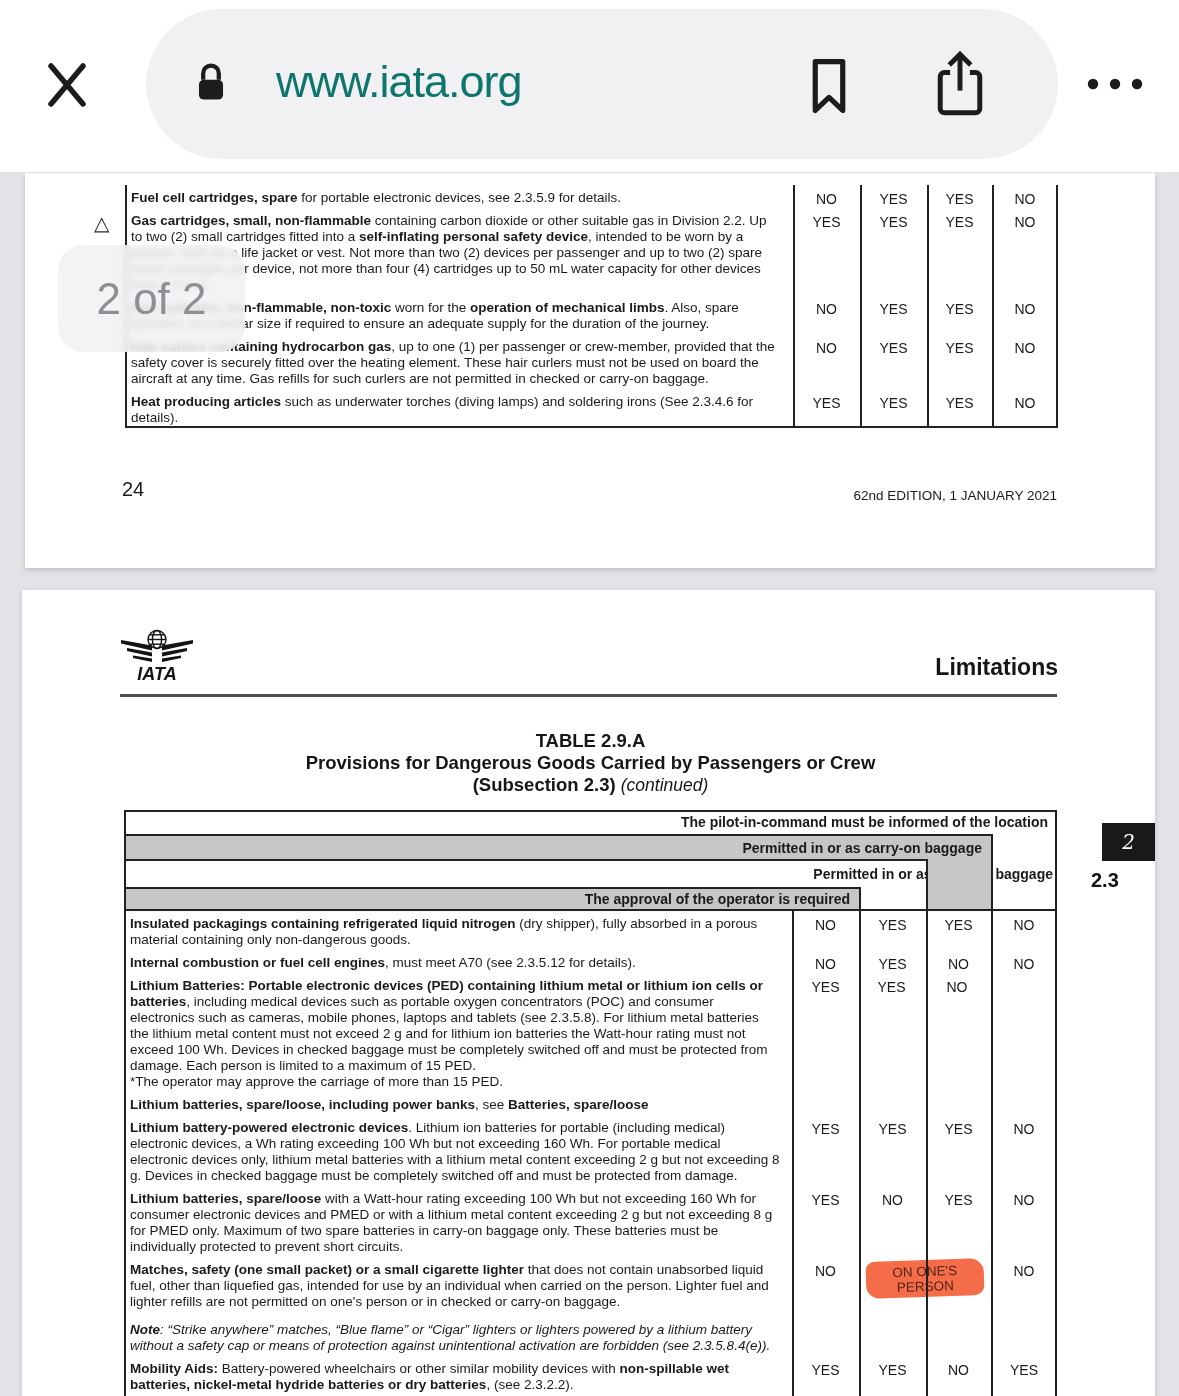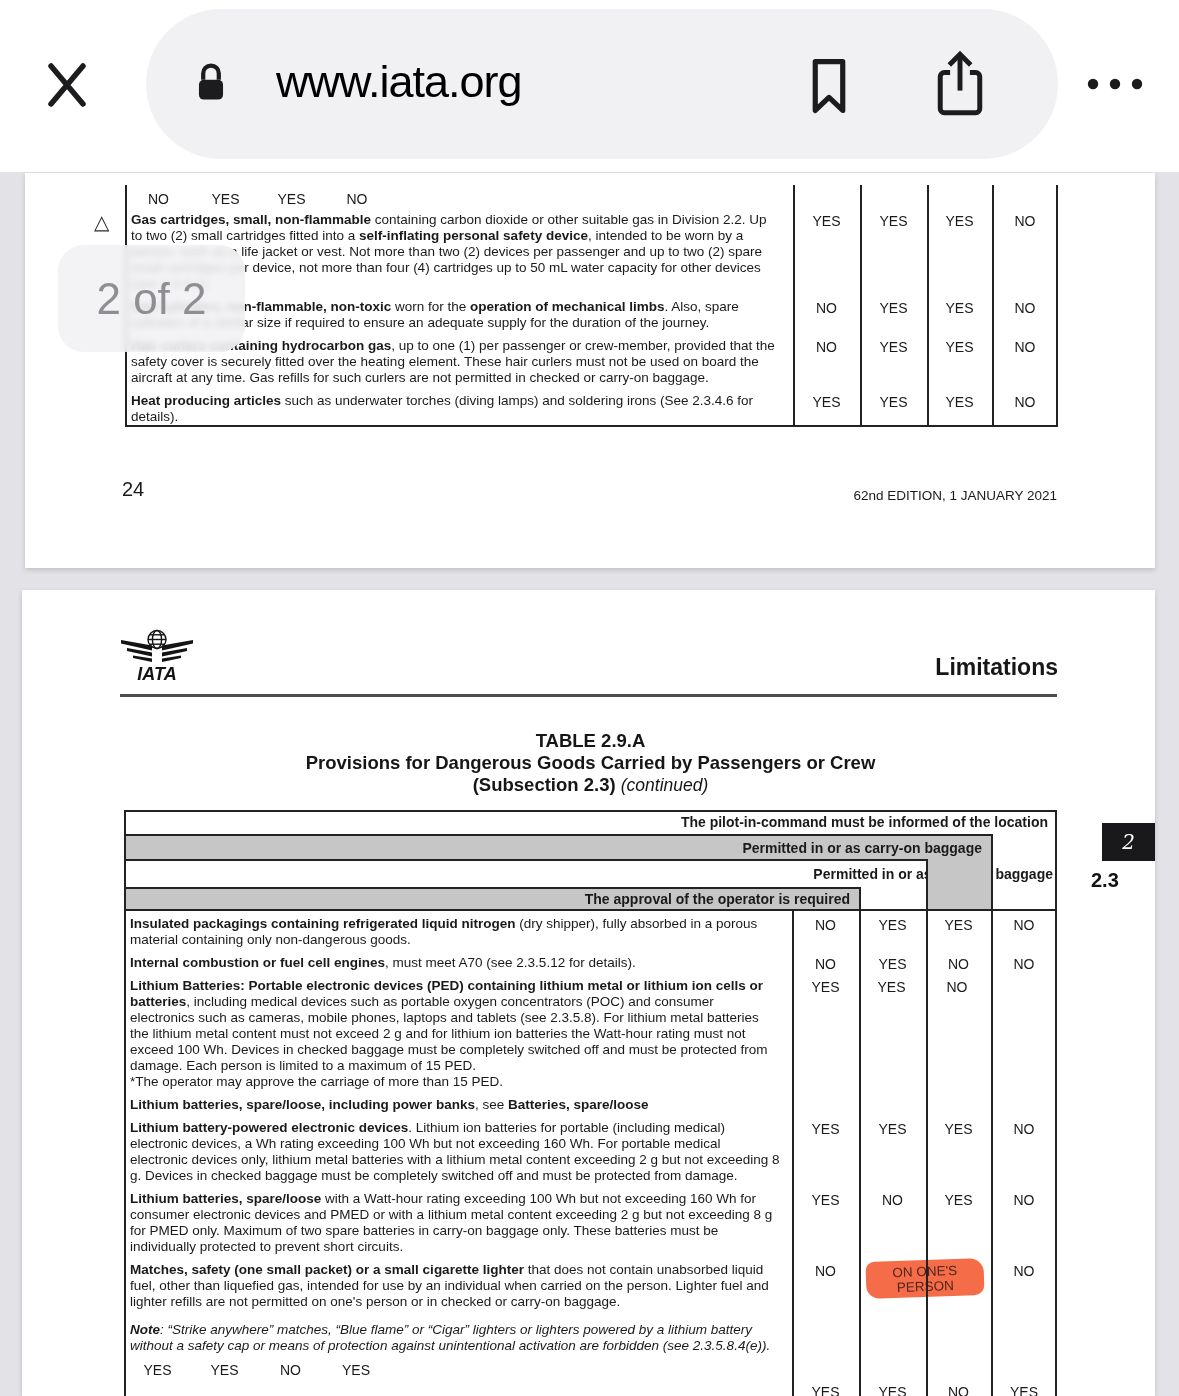--- a/index.html
+++ b/index.html
@@ -5,21 +5,21 @@
   html,body { margin:0; padding:0; }
   body {
     width:1179px; height:1396px; position:relative; overflow:hidden;
     background:#e3e3e7; font-family:"Liberation Sans", sans-serif; color:#1a1a1a;
   }
   
   .chrome { position:absolute; left:0; top:0; width:1179px; height:172px; background:#fff; z-index:10; }
   .close-btn { position:absolute; left:38px; top:56px; width:58px; height:58px; background:none; border:none; cursor:pointer; padding:0; }
   .url-pill { position:absolute; left:146px; top:9px; width:912px; height:150px; background:#f1f1f4; border-radius:75px; }
   .lock-wrap { position:absolute; left:48px; top:52px; }
-  .url-text { position:absolute; left:130px; top:47px; font-size:45px; letter-spacing:-1px; color:#000000; white-space:nowrap; }
+  .url-text { position:absolute; left:130px; top:47px; font-size:45px; letter-spacing:-1px; color:#0f766e; white-space:nowrap; }
   .bookmark-wrap { position:absolute; left:660px; top:48px; background:none; border:none; padding:0; cursor:pointer; }
   .share-wrap { position:absolute; left:786px; top:40px; background:none; border:none; padding:0; cursor:pointer; }
   .dots-wrap { position:absolute; left:1082px; top:58px; width:66px; height:52px; background:none; border:none; padding:0; cursor:pointer; }
   
   .page { position:absolute; background:#fff; box-shadow:0 2px 5px rgba(0,0,0,0.16); }
   .page1 { left:25px; top:173px; width:1130px; height:395px; }
   .page2 { left:22px; top:590px; width:1133px; height:806px; overflow:hidden; }
   
   .dg-table { position:relative; width:933px; }
   .t-row { display:flex; position:relative; align-items:stretch; }
@@ -107,20 +107,21 @@
           </g>
         </svg>
     </span>
   </button>
 </div>
 
 <div class="page page1">
   <div class="dg-table table1">
     <div class="body-rows" id="t1-rows">
         <div class="t-row">
+          <div class="t-desc"><span style="font-weight: bold;">Fuel cell cartridges, spare</span><span> for portable electronic devices, see 2.3.5.9 for details.</span></div>
           <div class="t-val" style="width: 67px;">NO</div>
           <div class="t-val" style="width: 67px;">YES</div>
           <div class="t-val" style="width: 65px;">YES</div>
           <div class="t-val" style="width: 66px;">NO</div>
         </div>
         <div class="t-row">
           <span class="tri">△</span>
           <div class="t-desc"><span style="font-weight: bold;">Gas cartridges, small, non-flammable</span><span> containing carbon dioxide or other suitable gas in Division 2.2. Up to two (2) small cartridges fitted into a </span><span style="font-weight: bold;">self-inflating personal safety device</span><span>, intended to be worn by a person, such as a life jacket or vest. Not more than two (2) devices per passenger and up to two (2) spare small cartridges per device, not more than four (4) cartridges up to 50 mL water capacity for other devices (see 2.3.4.2).</span></div>
           <div class="t-val" style="width: 67px;">YES</div>
           <div class="t-val" style="width: 67px;">YES</div>
@@ -252,20 +253,21 @@
           <div class="t-val" style="width: 66px;">NO</div>
         </div>
         <div class="t-row">
           <div class="t-desc note-row"><span style="font-weight: bold; font-style: italic;">Note</span><span style="font-style: italic;">: “Strike anywhere” matches, “Blue flame” or “Cigar” lighters or lighters powered by a lithium battery without a safety cap or means of protection against unintentional activation are forbidden (see 2.3.5.8.4(e)).</span></div>
           <div class="t-val" style="width: 67px;"></div>
           <div class="t-val" style="width: 67px;"></div>
           <div class="t-val" style="width: 65px;"></div>
           <div class="t-val" style="width: 66px;"></div>
         </div>
         <div class="t-row">
+          <div class="t-desc"><span style="font-weight: bold;">Mobility Aids:</span><span> Battery-powered wheelchairs or other similar mobility devices with </span><span style="font-weight: bold;">non-spillable wet batteries, nickel-metal hydride batteries or dry batteries</span><span>, (see 2.3.2.2).</span></div>
           <div class="t-val" style="width: 67px;">YES</div>
           <div class="t-val" style="width: 67px;">YES</div>
           <div class="t-val" style="width: 65px;">NO</div>
           <div class="t-val" style="width: 66px;">YES</div>
         </div>
         <div class="t-row">
           <div class="t-desc"></div>
           <div class="t-val" style="width: 67px;">YES</div>
           <div class="t-val" style="width: 67px;">YES</div>
           <div class="t-val" style="width: 65px;">NO</div>

